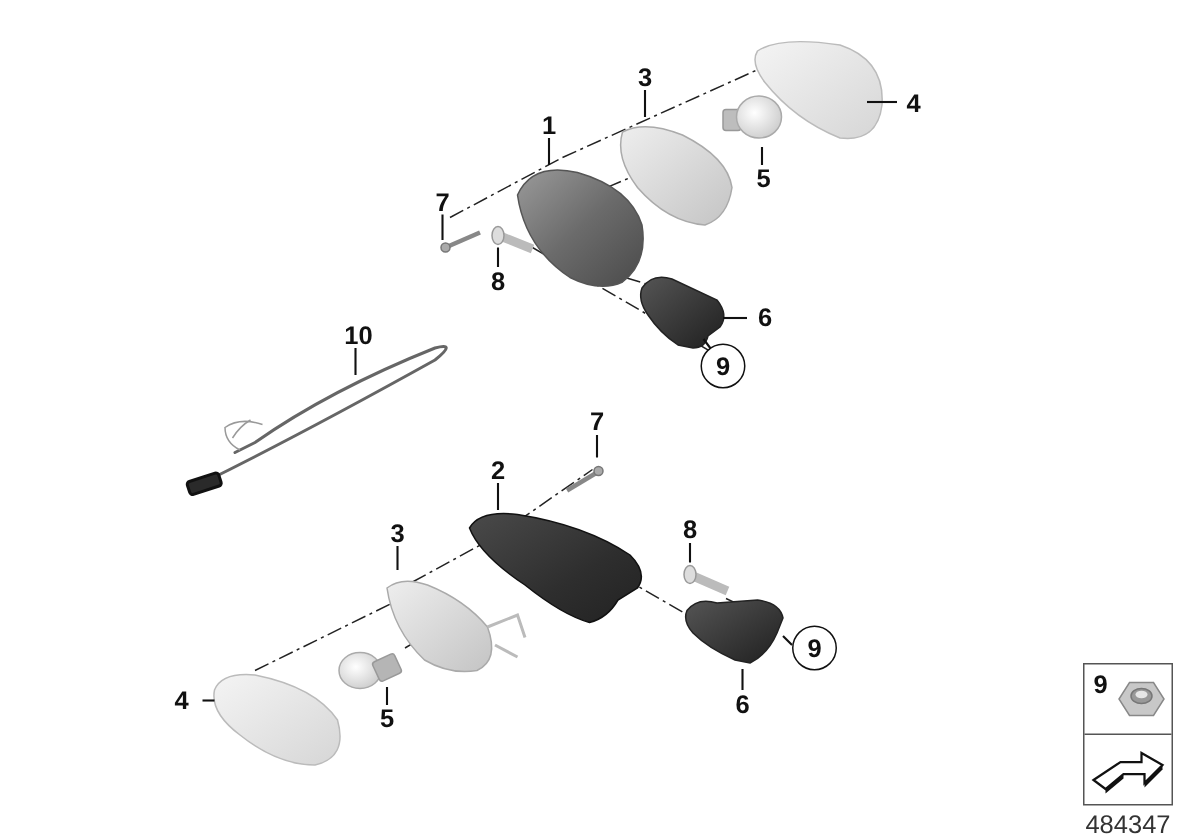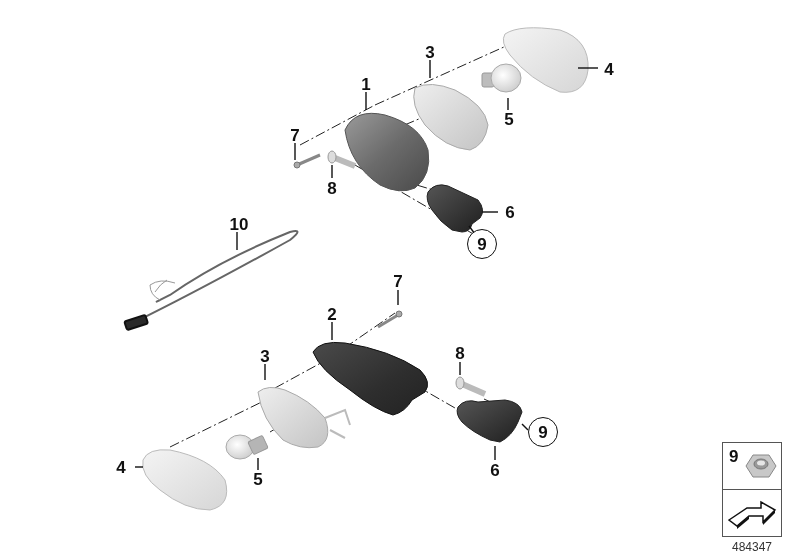--- a/index.html
+++ b/index.html
@@ -6,21 +6,21 @@
   body { width: 800px; height: 560px; position: relative; overflow: hidden; font-family: "Liberation Sans", sans-serif; }
   #diagram { position: absolute; left: 0; top: 0; width: 800px; height: 560px; }
   .callout { position: absolute; font-family: "Liberation Sans", sans-serif; font-weight: bold; font-size: 17px; color: #111; line-height: 1; transform: translate(-50%, -50%); white-space: nowrap; }
   .callout.circled { width: 28px; height: 28px; border: 1.6px solid #111; border-radius: 50%; display: flex; align-items: center; justify-content: center; background: #fff; }
   .legend { position: absolute; left: 722px; top: 442px; width: 58px; border: 1px solid #555; background: #fff; }
   .legend-cell { height: 46px; position: relative; }
   .legend-cell + .legend-cell { border-top: 1px solid #555; }
   .legend-num { position: absolute; left: 6px; top: 4px; font-weight: bold; font-size: 17px; color: #111; }
   .legend-nut { position: absolute; right: 4px; top: 8px; }
   .legend-arrow { position: absolute; left: 4px; top: 6px; }
-  .diagram-id { position: absolute; left: 722px; top: 540px; width: 60px; text-align: center; font-size: 12px; color: #333; }
+  .diagram-id { position: absolute; left: 722px; top: 540px; width: 60px; text-align: center; font-size: 17px; color: #333; }
 </style>
 </head>
 <body>
 
 <svg id="diagram" viewBox="0 0 800 560" xmlns="http://www.w3.org/2000/svg">
   <defs>
     <linearGradient id="greyHousing" x1="0" y1="0" x2="1" y2="1">
       <stop offset="0" stop-color="#9a9a9a"></stop>
       <stop offset="0.5" stop-color="#6b6b6b"></stop>
       <stop offset="1" stop-color="#4a4a4a"></stop>

